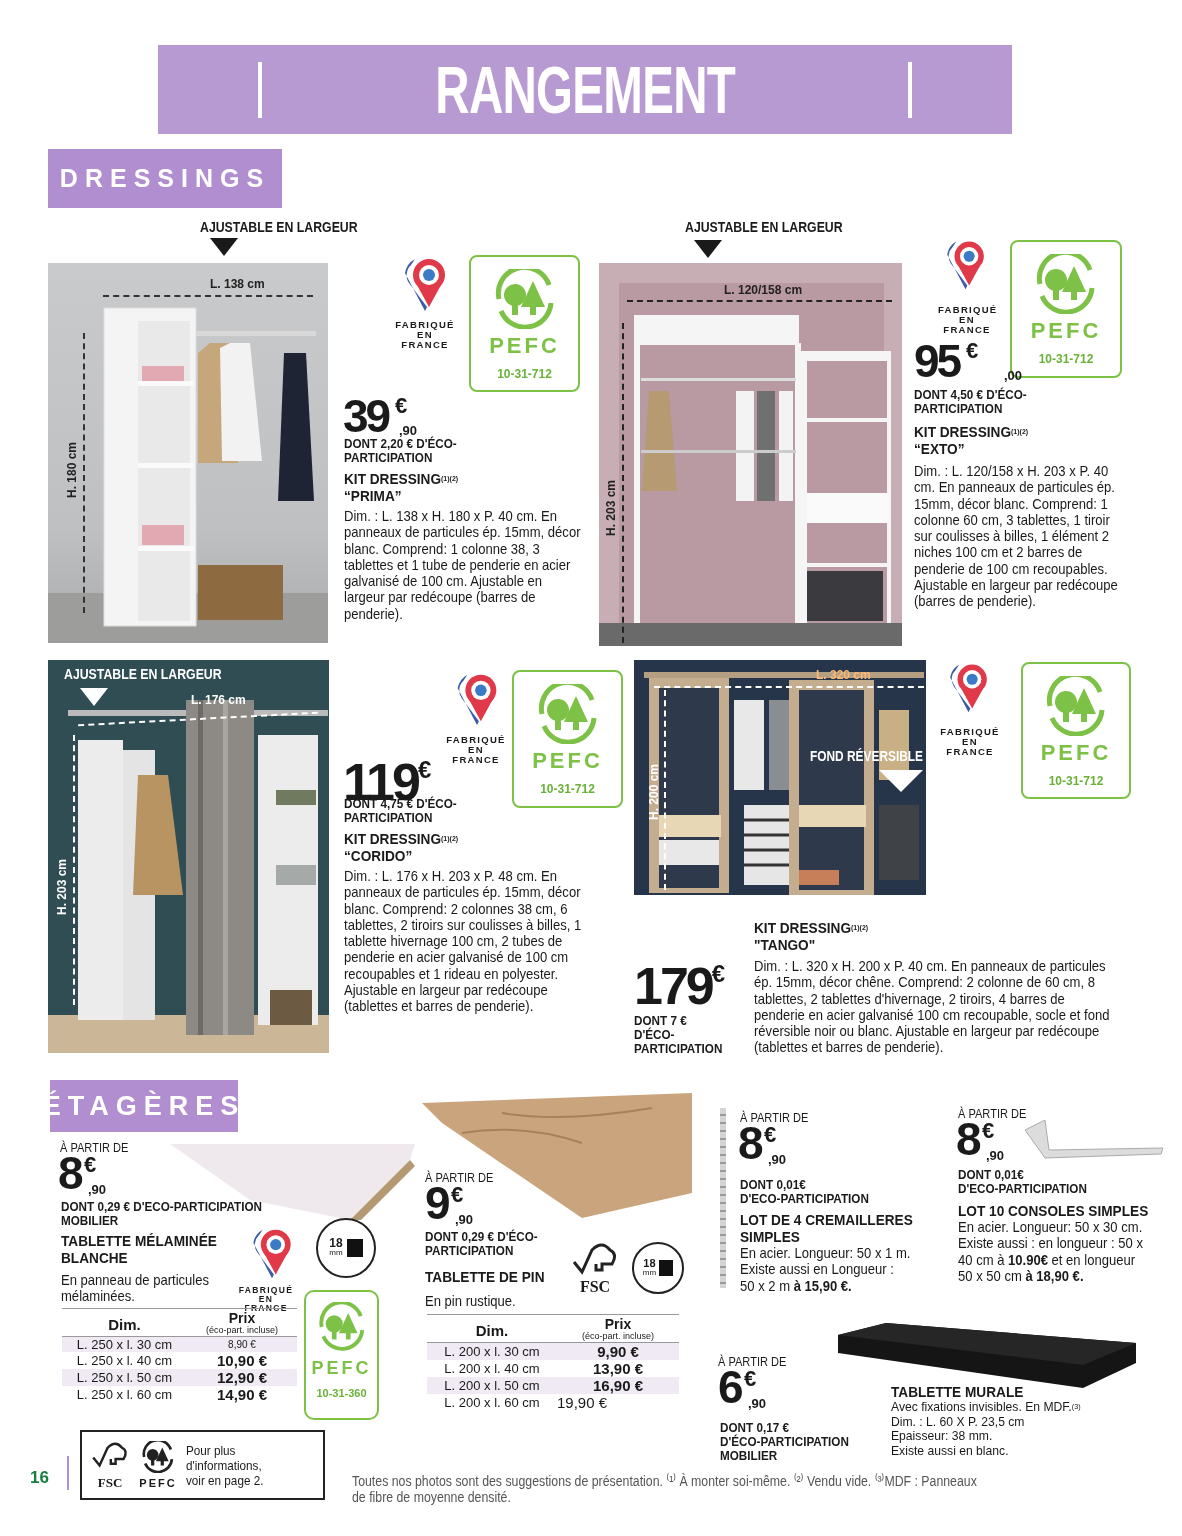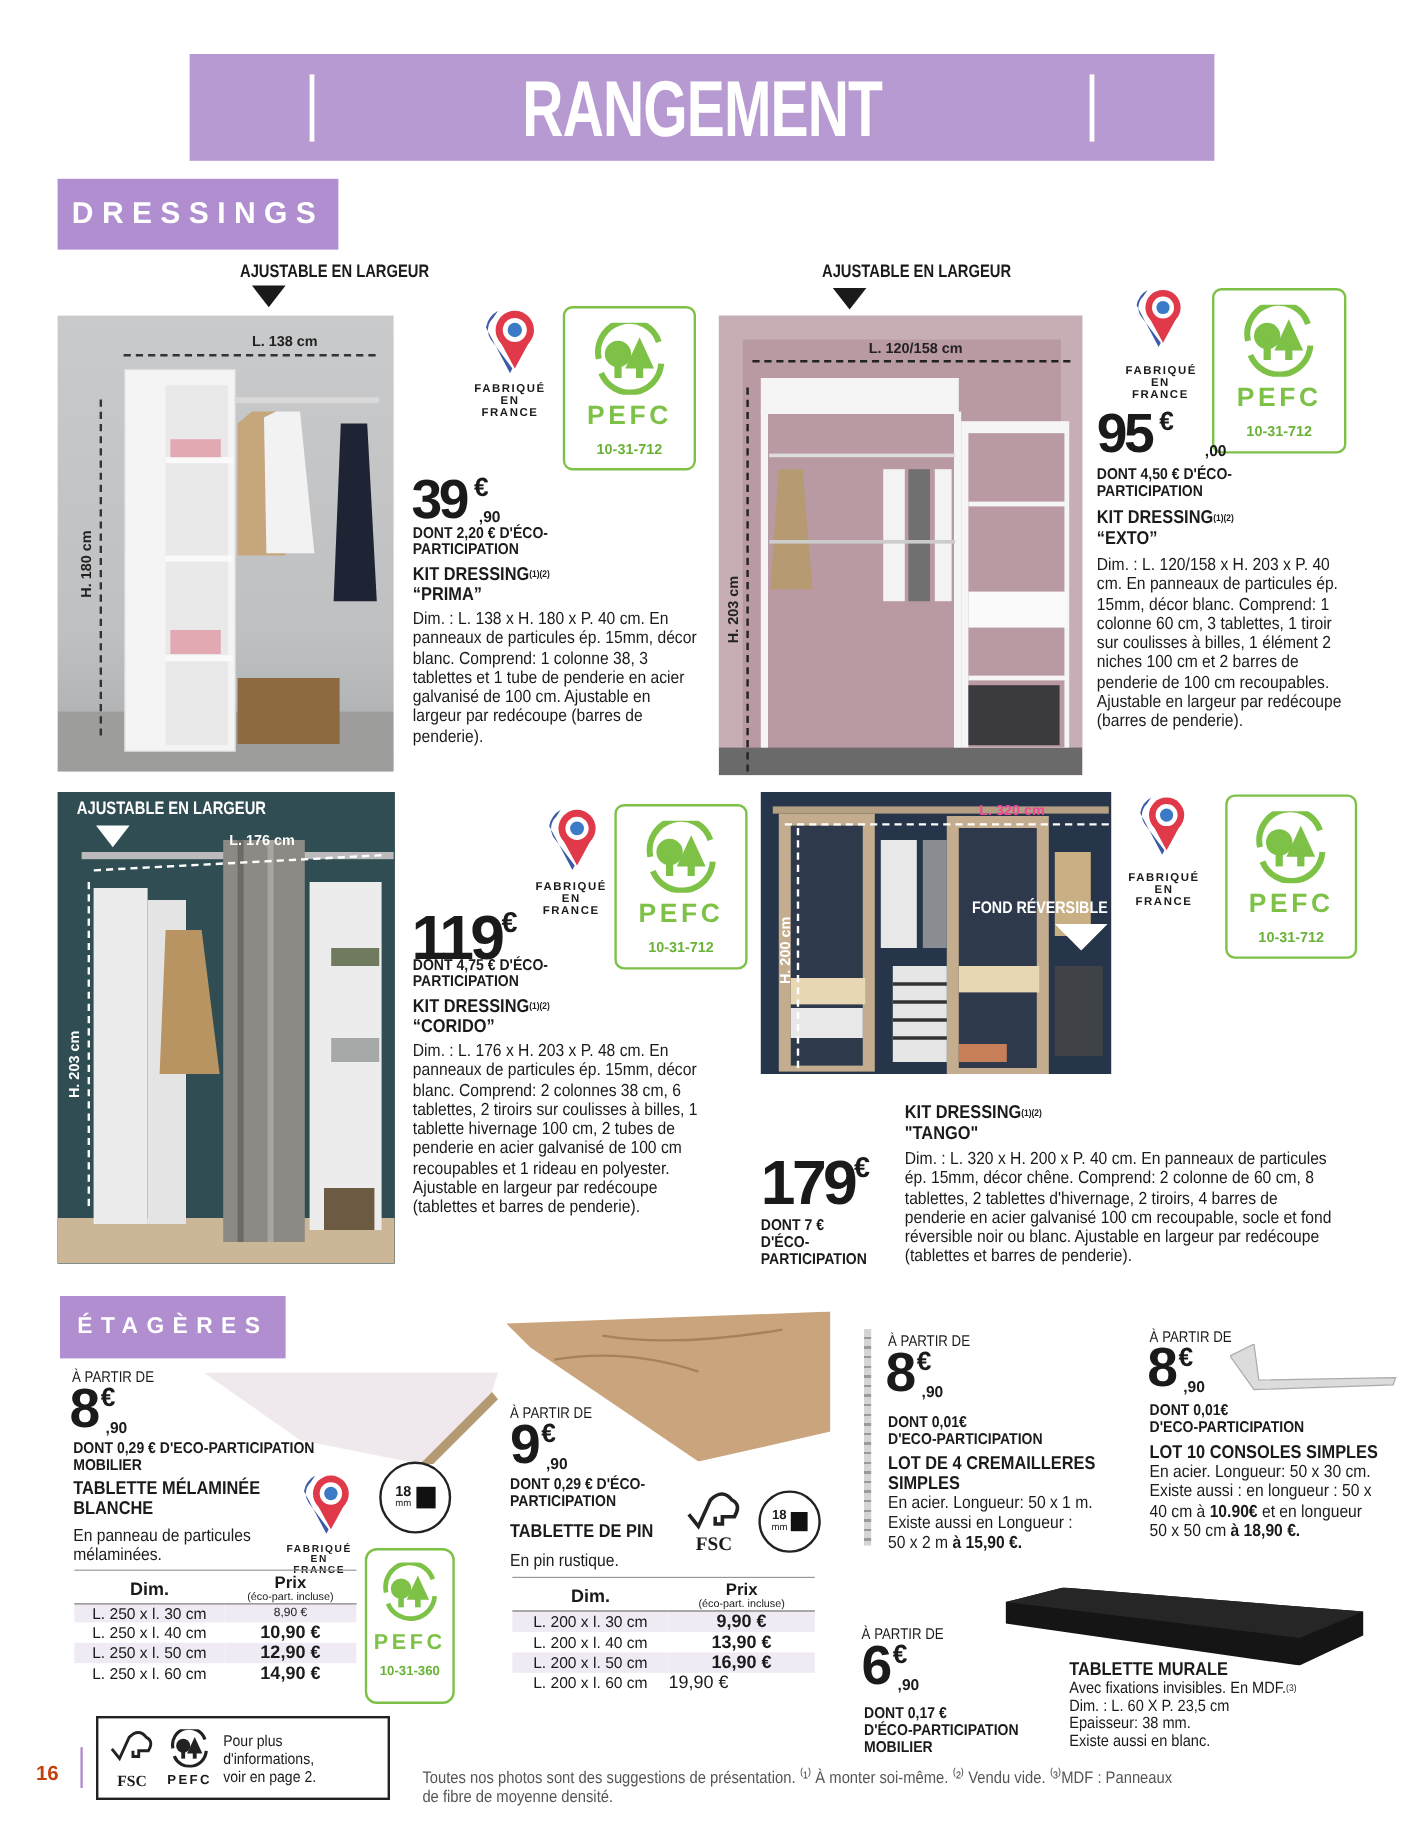--- a/index.html
+++ b/index.html
@@ -248,21 +248,21 @@
     <rect x="110" y="145" width="45" height="80" fill="#e6e6e6"></rect>
     <g stroke="#333" stroke-width="3">
         <line x1="110" y1="160" x2="155" y2="160"></line>
         <line x1="110" y1="175" x2="155" y2="175"></line>
         <line x1="110" y1="190" x2="155" y2="190"></line>
         <line x1="110" y1="205" x2="155" y2="205"></line>
       </g>
     <rect x="245" y="50" width="30" height="70" fill="#c9b084"></rect>
     <rect x="245" y="145" width="40" height="75" fill="#3f4348"></rect>
   </svg>
-  <div class="abs dim-label" style="left:170px;top:8px;color:#ec4899;padding-left:12px;">L. 320 cm</div>
+  <div class="abs dim-label" style="left:170px;top:8px;color:#fdba74;padding-left:12px;">L. 320 cm</div>
   <div class="abs" style="left:20px;top:26px;width:270px;border-top:2px dashed #fff;"></div>
   <div class="abs" style="left:30px;top:30px;height:200px;border-left:2px dashed #fff;"></div>
   <div class="abs dim-label" style="left:-8px;top:125px;transform:rotate(-90deg);color:#fff;">H. 200 cm</div>
   <div class="abs" style="left:176px;top:88px;color:#fff;font-weight:700;font-size:14px;transform:scaleX(0.85);transform-origin:left;white-space:nowrap;">FOND RÉVERSIBLE</div>
   <div class="abs tri-down tri-white" style="left:245px;top:110px;border-left-width:22px;border-right-width:22px;border-top-width:22px;"></div>
 </div>
 
 <div class="abs" style="left:941px;top:660px;width:55px;height:55px;">
   <svg width="55" height="55" viewBox="0 0 60 58">
       <path d="M10 18 a20 20 0 0 1 10 -14 l-4 6 a14 14 0 0 0 -2 18 l18 24 l-2 4 z" fill="#3b5aa8"></path>
@@ -290,21 +290,21 @@
 </div>
 
 <div class="abs prod-title" style="left:754px;top:919px;"><span>KIT DRESSING</span><span class="sup">(1)(2)</span></div>
 <div class="abs prod-title" style="left:754px;top:936px;">"TANGO"</div>
 <div class="abs desc" style="left:754px;top:958px;width:404px;">Dim. : L. 320 x H. 200 x P. 40 cm. En panneaux de particules ép. 15mm, décor chêne. Comprend: 2 colonne de 60 cm, 8 tablettes, 2 tablettes d'hivernage, 2 tiroirs, 4 barres de penderie en acier galvanisé 100 cm recoupable, socle et fond réversible noir ou blanc. Ajustable en largeur par redécoupe (tablettes et barres de penderie).</div>
 <div class="abs" style="left:634px;top:960px;">
   <span class="price-big" style="font-size:52px;">179</span><span class="price-euro" style="font-size:24px;vertical-align:top;">€</span>
 </div>
 <div class="abs eco" style="left:634px;top:1014px;width:100px;">DONT 7 € D'ÉCO-PARTICIPATION</div>
 
-<div class="abs section-tag" style="left:50px;top:1080px;width:188px;height:52px;font-size:19px;">ÉTAGÈRES</div>
+<div class="abs section-tag" style="left:50px;top:1080px;width:188px;height:52px;font-size:27px;">ÉTAGÈRES</div>
 
 <div class="abs" style="left:150px;top:1140px;width:270px;height:80px;">
   <svg width="270" height="80" viewBox="0 0 270 80">
       <polygon points="20,4 265,4 260,20 200,80 100,60" fill="#efe9ee"></polygon>
       <polygon points="200,80 260,20 265,26 205,86" fill="#b39a72"></polygon>
     </svg>
 </div>
 <div class="abs" style="left:60px;top:1140px;font-size:13px;transform:scaleX(0.85);transform-origin:left;">À PARTIR DE</div>
 <div class="abs" style="left:58px;top:1150px;">
   <span class="price-big" style="font-size:46px;">8</span><span class="price-euro abs" style="font-size:22px;left:26px;top:2px;">€</span><span class="price-cents abs" style="font-size:13px;left:30px;top:32px;">,90</span>
@@ -493,21 +493,21 @@
     <div>MOBILIER</div>
   </div>
 <div class="abs prod-title" style="left:891px;top:1383px;">TABLETTE MURALE</div>
 <div class="abs desc" style="left:891px;top:1400px;white-space:nowrap;font-size:13.5px;line-height:14.5px;">
   <div><span>Avec fixations invisibles. En MDF.</span><span class="sup">(3)</span></div>
   <div>Dim. : L. 60 X P. 23,5 cm</div>
   <div>Epaisseur: 38 mm.</div>
   <div>Existe aussi en blanc.</div>
 </div>
 
-<div class="abs" style="left:30px;top:1468px;font-weight:700;font-size:17px;color:#c2410c;">16</div>
+<div class="abs" style="left:30px;top:1468px;font-weight:700;font-size:17px;color:#15803d;">16</div>
 <div class="abs" style="left:67px;top:1456px;width:2px;height:34px;background:#b08ed0;"></div>
 
 <div class="abs" style="left:80px;top:1430px;width:245px;height:70px;border:2px solid #222;display:flex;align-items:center;padding:0 8px;gap:8px;">
   <div style="text-align:center;">
     <svg width="40" height="32" viewBox="0 0 50 38">
         <path d="M4 22 l8 10 l10 -22 q10 -10 18 0 q8 4 2 14 h-10 v6 h-6 v-6" stroke="#222" stroke-width="3" fill="none"></path>
       </svg>
     <div style="font-family:'Liberation Serif',serif;font-weight:700;font-size:13px;">FSC</div>
   </div>
   <div style="text-align:center;">

